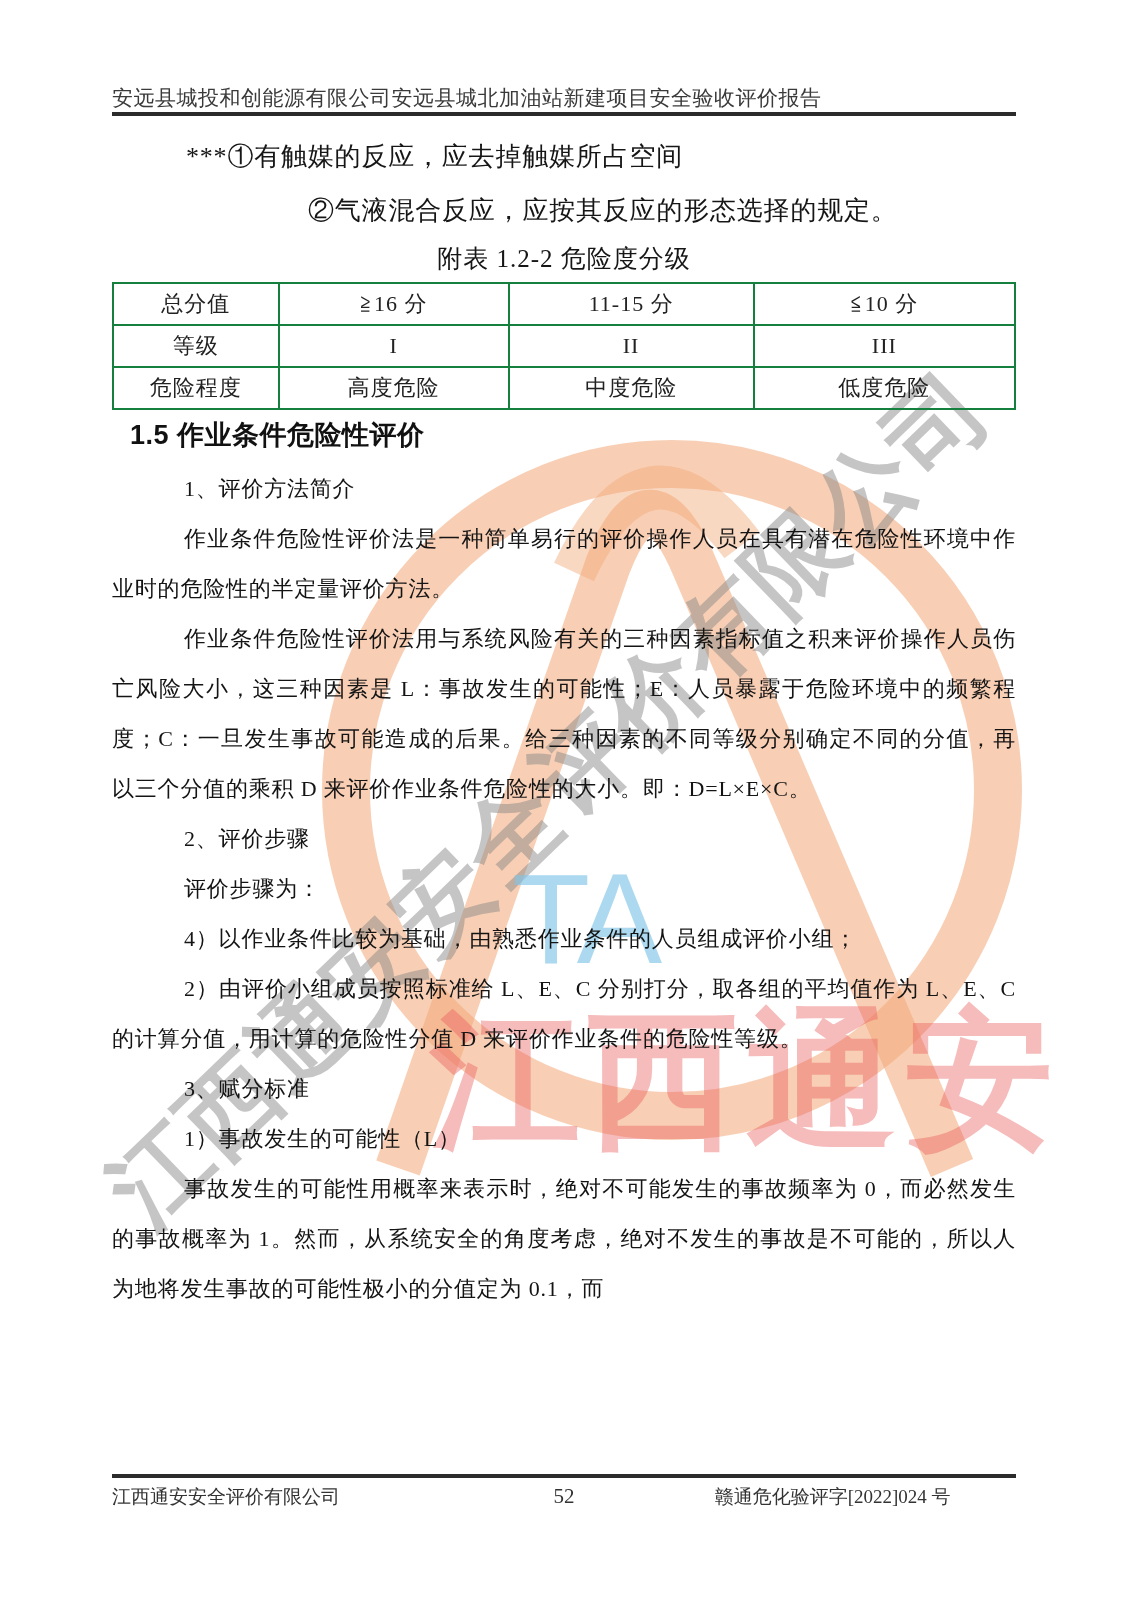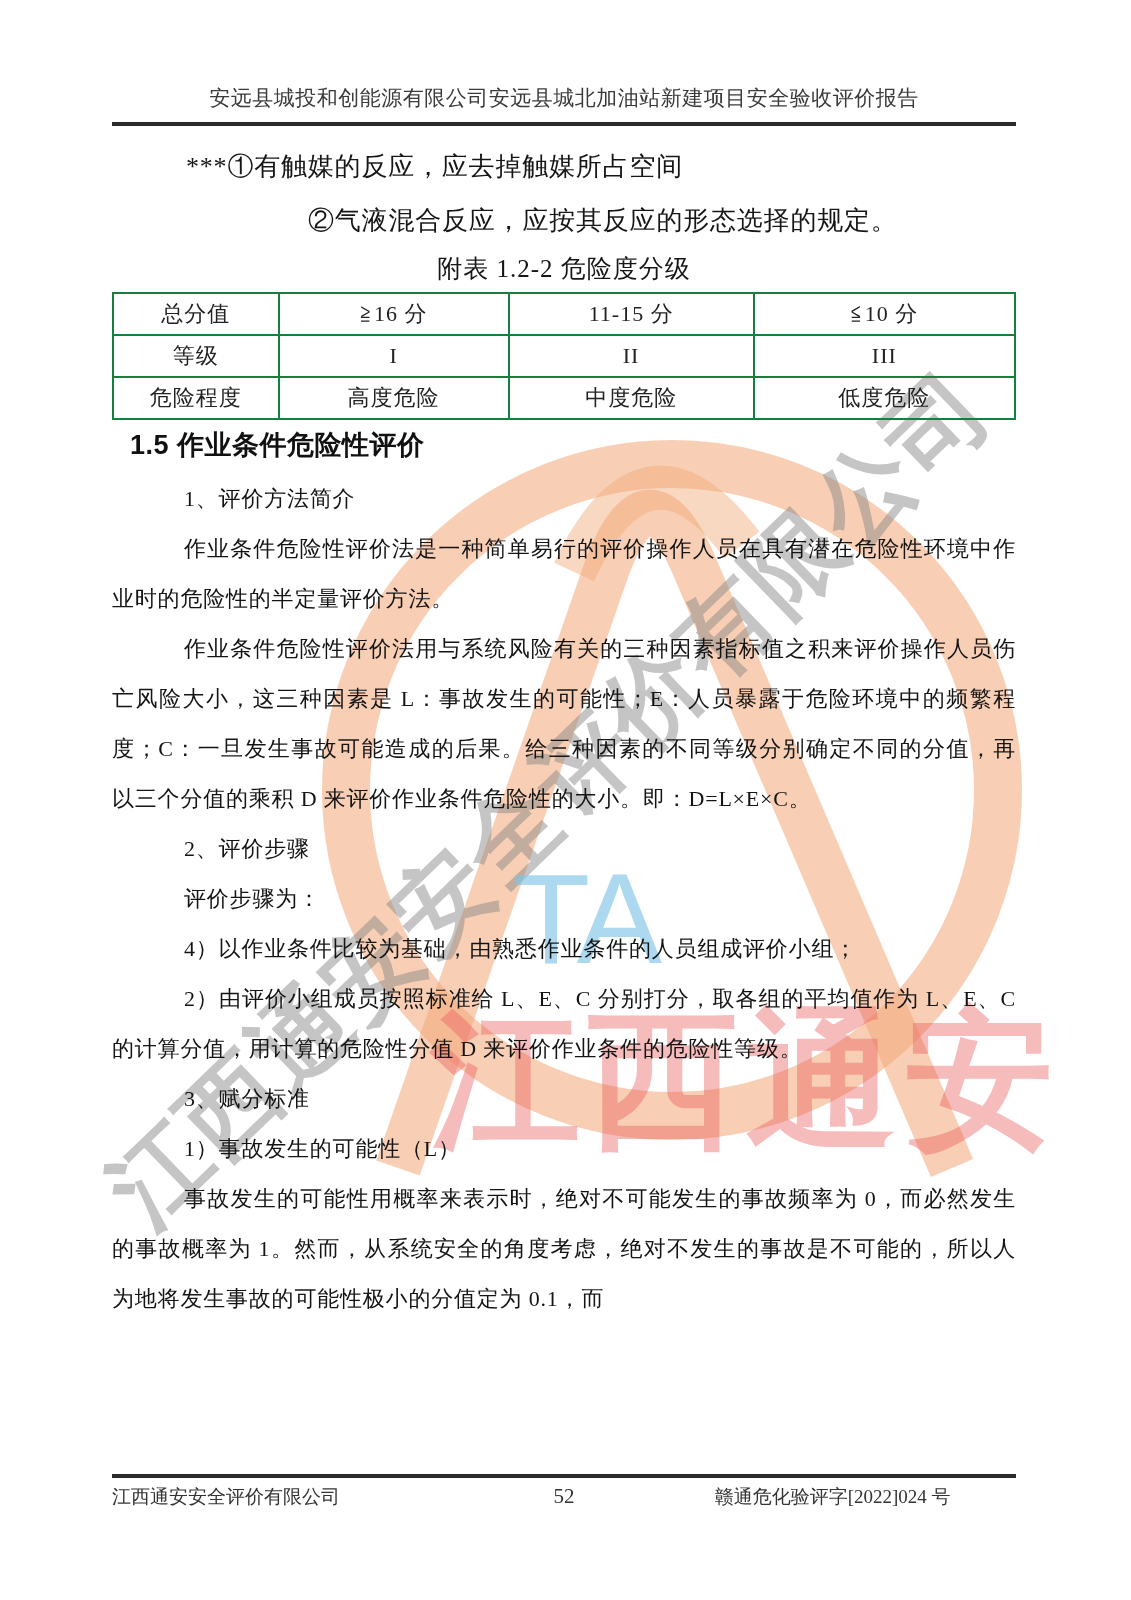--- a/index.html
+++ b/index.html
@@ -28,23 +28,23 @@
     position:absolute;left:430px;top:982px;
     font-size:150px;font-weight:600;letter-spacing:8px;
     color:rgba(233,92,92,0.42);white-space:nowrap;
   }
   
   .content{
     position:absolute;inset:0;z-index:1;box-sizing:border-box;
     padding:0 115px 0 112px;
   }
   .doc-header{
-    padding-top:84px;padding-bottom:10px;
+    padding-top:84px;padding-bottom:0;
     border-bottom:4px solid #2b2b2b;
-    text-align:center;font-size:21px;color:#3a3a3a;letter-spacing:0.5px;
+    text-align:left;font-size:21px;color:#3a3a3a;letter-spacing:0.5px;
   }
   .note{font-size:26px;line-height:54px;letter-spacing:0.8px;margin:0;}
   .note-1{margin-top:14px;text-indent:74px;}
   .note-2{text-indent:196px;}
   .tbl-caption{
     font-size:25px;line-height:42px;text-align:center;letter-spacing:1px;margin:0;
   }
   table.risk{
     width:100%;margin-top:2px;border-collapse:collapse;
     table-layout:fixed;background:transparent;

